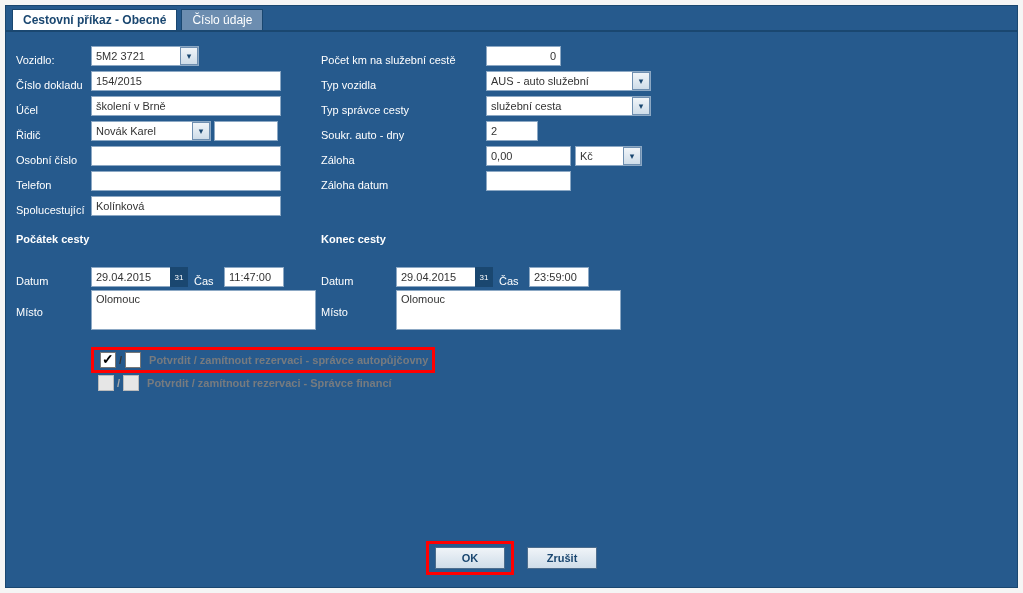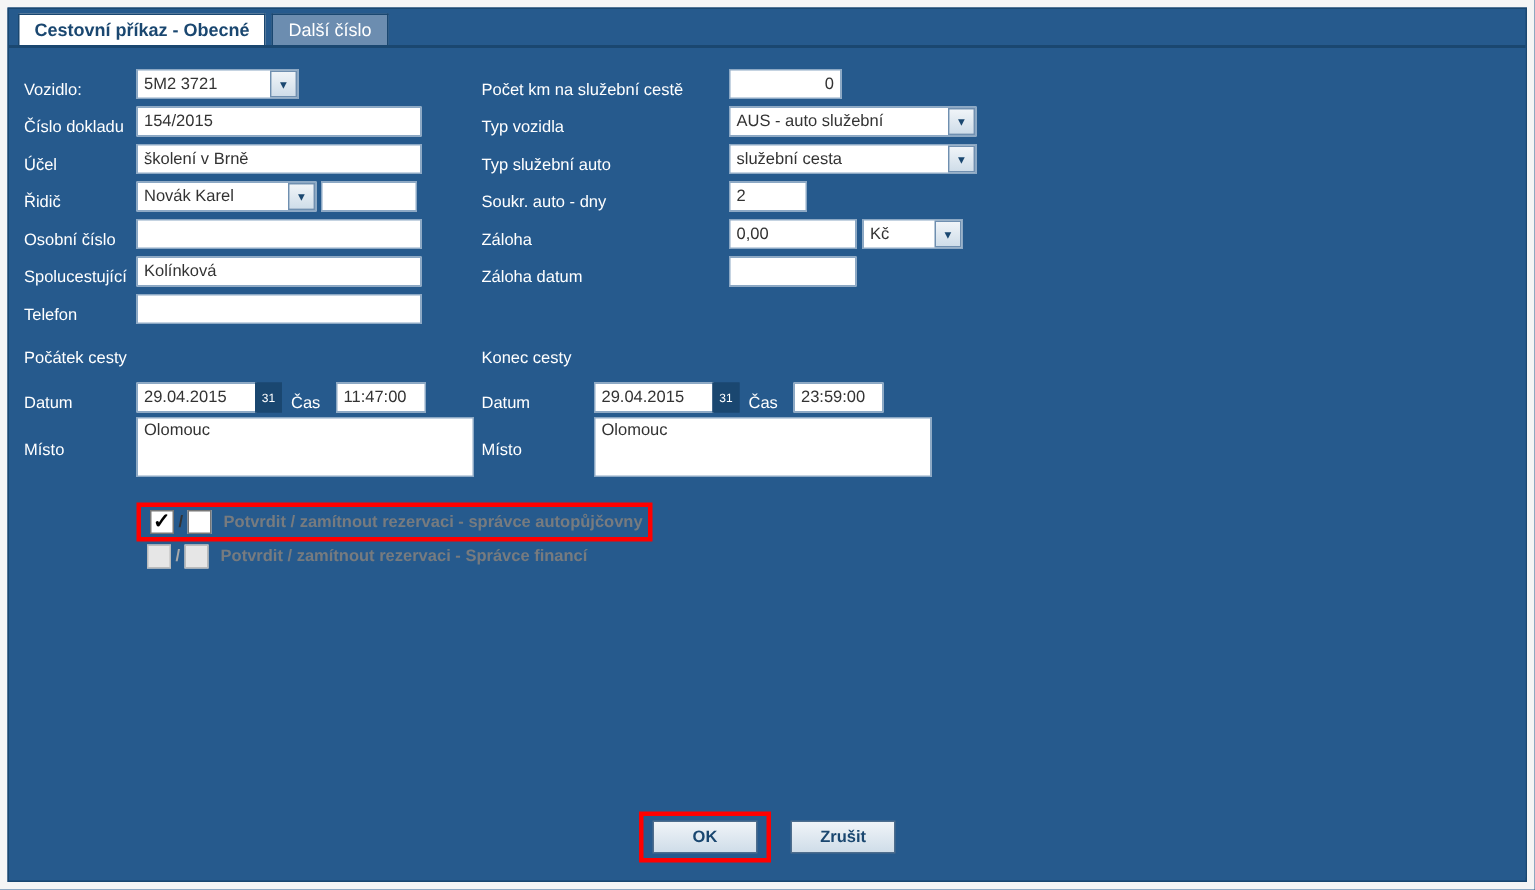--- a/index.html
+++ b/index.html
@@ -115,24 +115,24 @@
     textarea.text {
       border: 1px solid #8ca8c4;
       background: #fff;
       color: #333;
       padding: 2px 4px;
       font-size: 11px;
       font-family: inherit;
       resize: none;
     }
     .section-header {
-      font-weight: normal;
+      font-weight: bold;
       color: #fff;
       margin-top: 8px;
-      margin-bottom: 8px;
+      margin-bottom: 20px;
       display: block;
     }
     .highlight-red {
       border: 3px solid #ff0000;
       padding: 2px 4px;
       display: inline-flex;
       align-items: center;
     }
     .checkrow {
       display: flex;
@@ -195,21 +195,21 @@
       display: inline-block;
     }
   </style>
 </head>
 <body>
 
 <div class="dialog">
 
   <div class="tabs">
     <div class="tab active">Cestovní příkaz - Obecné</div>
-    <div class="tab">Další číslo</div>
+    <div class="tab">Číslo údaje</div>
   </div>
 
   <div class="content">
 
     <div class="two-col">
 
       <div class="col-left">
         <div class="form-row">
           <span class="lbl">Vozidlo:</span>
           <div class="select-wrap" style="width:108px">
@@ -231,43 +231,43 @@
             <span class="sel-text">Novák Karel</span>
             <span class="sel-btn">▾</span>
           </div>
           <input class="text" style="width: 64px;" value="">
         </div>
         <div class="form-row">
           <span class="lbl">Osobní číslo</span>
           <input class="text" style="width: 190px;" value="">
         </div>
         <div class="form-row">
+          <span class="lbl">Telefon</span>
+          <input class="text" style="width: 190px;" value="">
+        </div>
+        <div class="form-row">
           <span class="lbl">Spolucestující</span>
           <input class="text" style="width: 190px;" value="Kolínková">
-        </div>
-        <div class="form-row">
-          <span class="lbl">Telefon</span>
-          <input class="text" style="width: 190px;" value="">
         </div>
       </div>
 
       <div class="col-right">
         <div class="form-row">
           <span class="lbl lbl-wide">Počet km na služební cestě</span>
           <input class="text right" style="width: 75px;" value="0">
         </div>
         <div class="form-row">
           <span class="lbl lbl-wide">Typ vozidla</span>
           <div class="select-wrap" style="width:165px">
             <span class="sel-text">AUS - auto služební</span>
             <span class="sel-btn">▾</span>
           </div>
         </div>
         <div class="form-row">
-          <span class="lbl lbl-wide">Typ služební auto</span>
+          <span class="lbl lbl-wide">Typ správce cesty</span>
           <div class="select-wrap" style="width:165px">
             <span class="sel-text">služební cesta</span>
             <span class="sel-btn">▾</span>
           </div>
         </div>
         <div class="form-row">
           <span class="lbl lbl-wide">Soukr. auto - dny</span>
           <input class="text" style="width: 52px;" value="2">
         </div>
         <div class="form-row">

